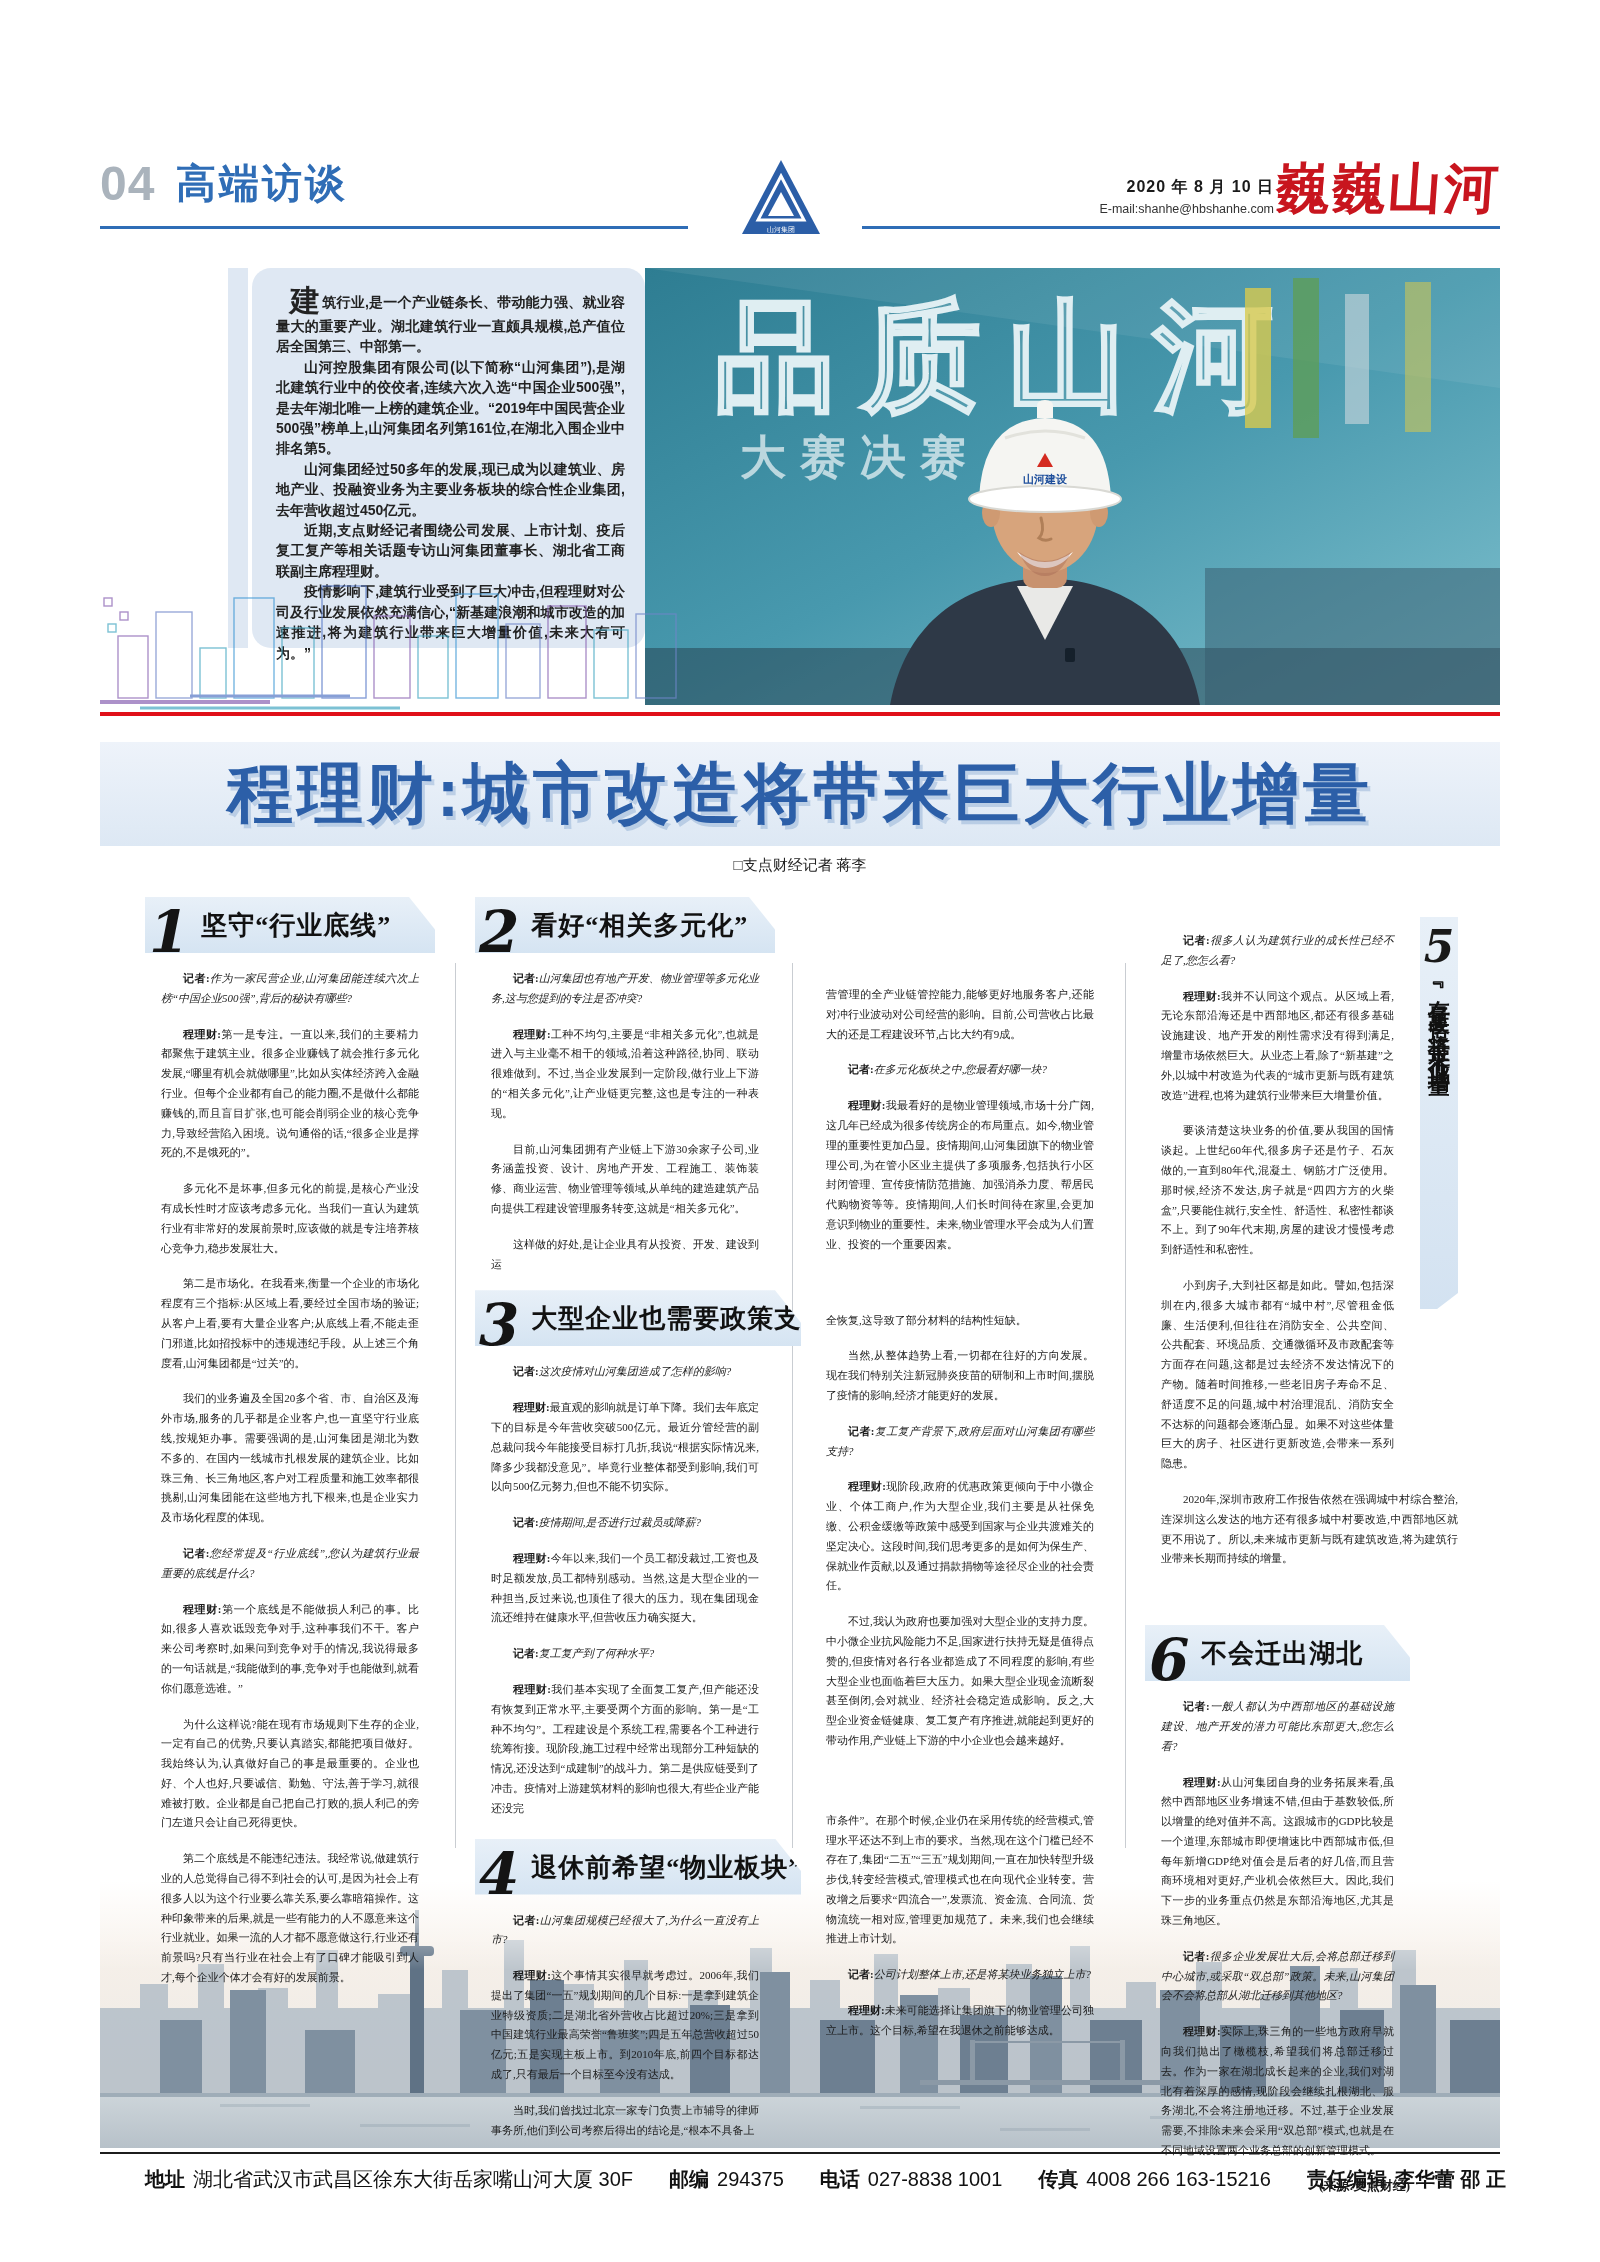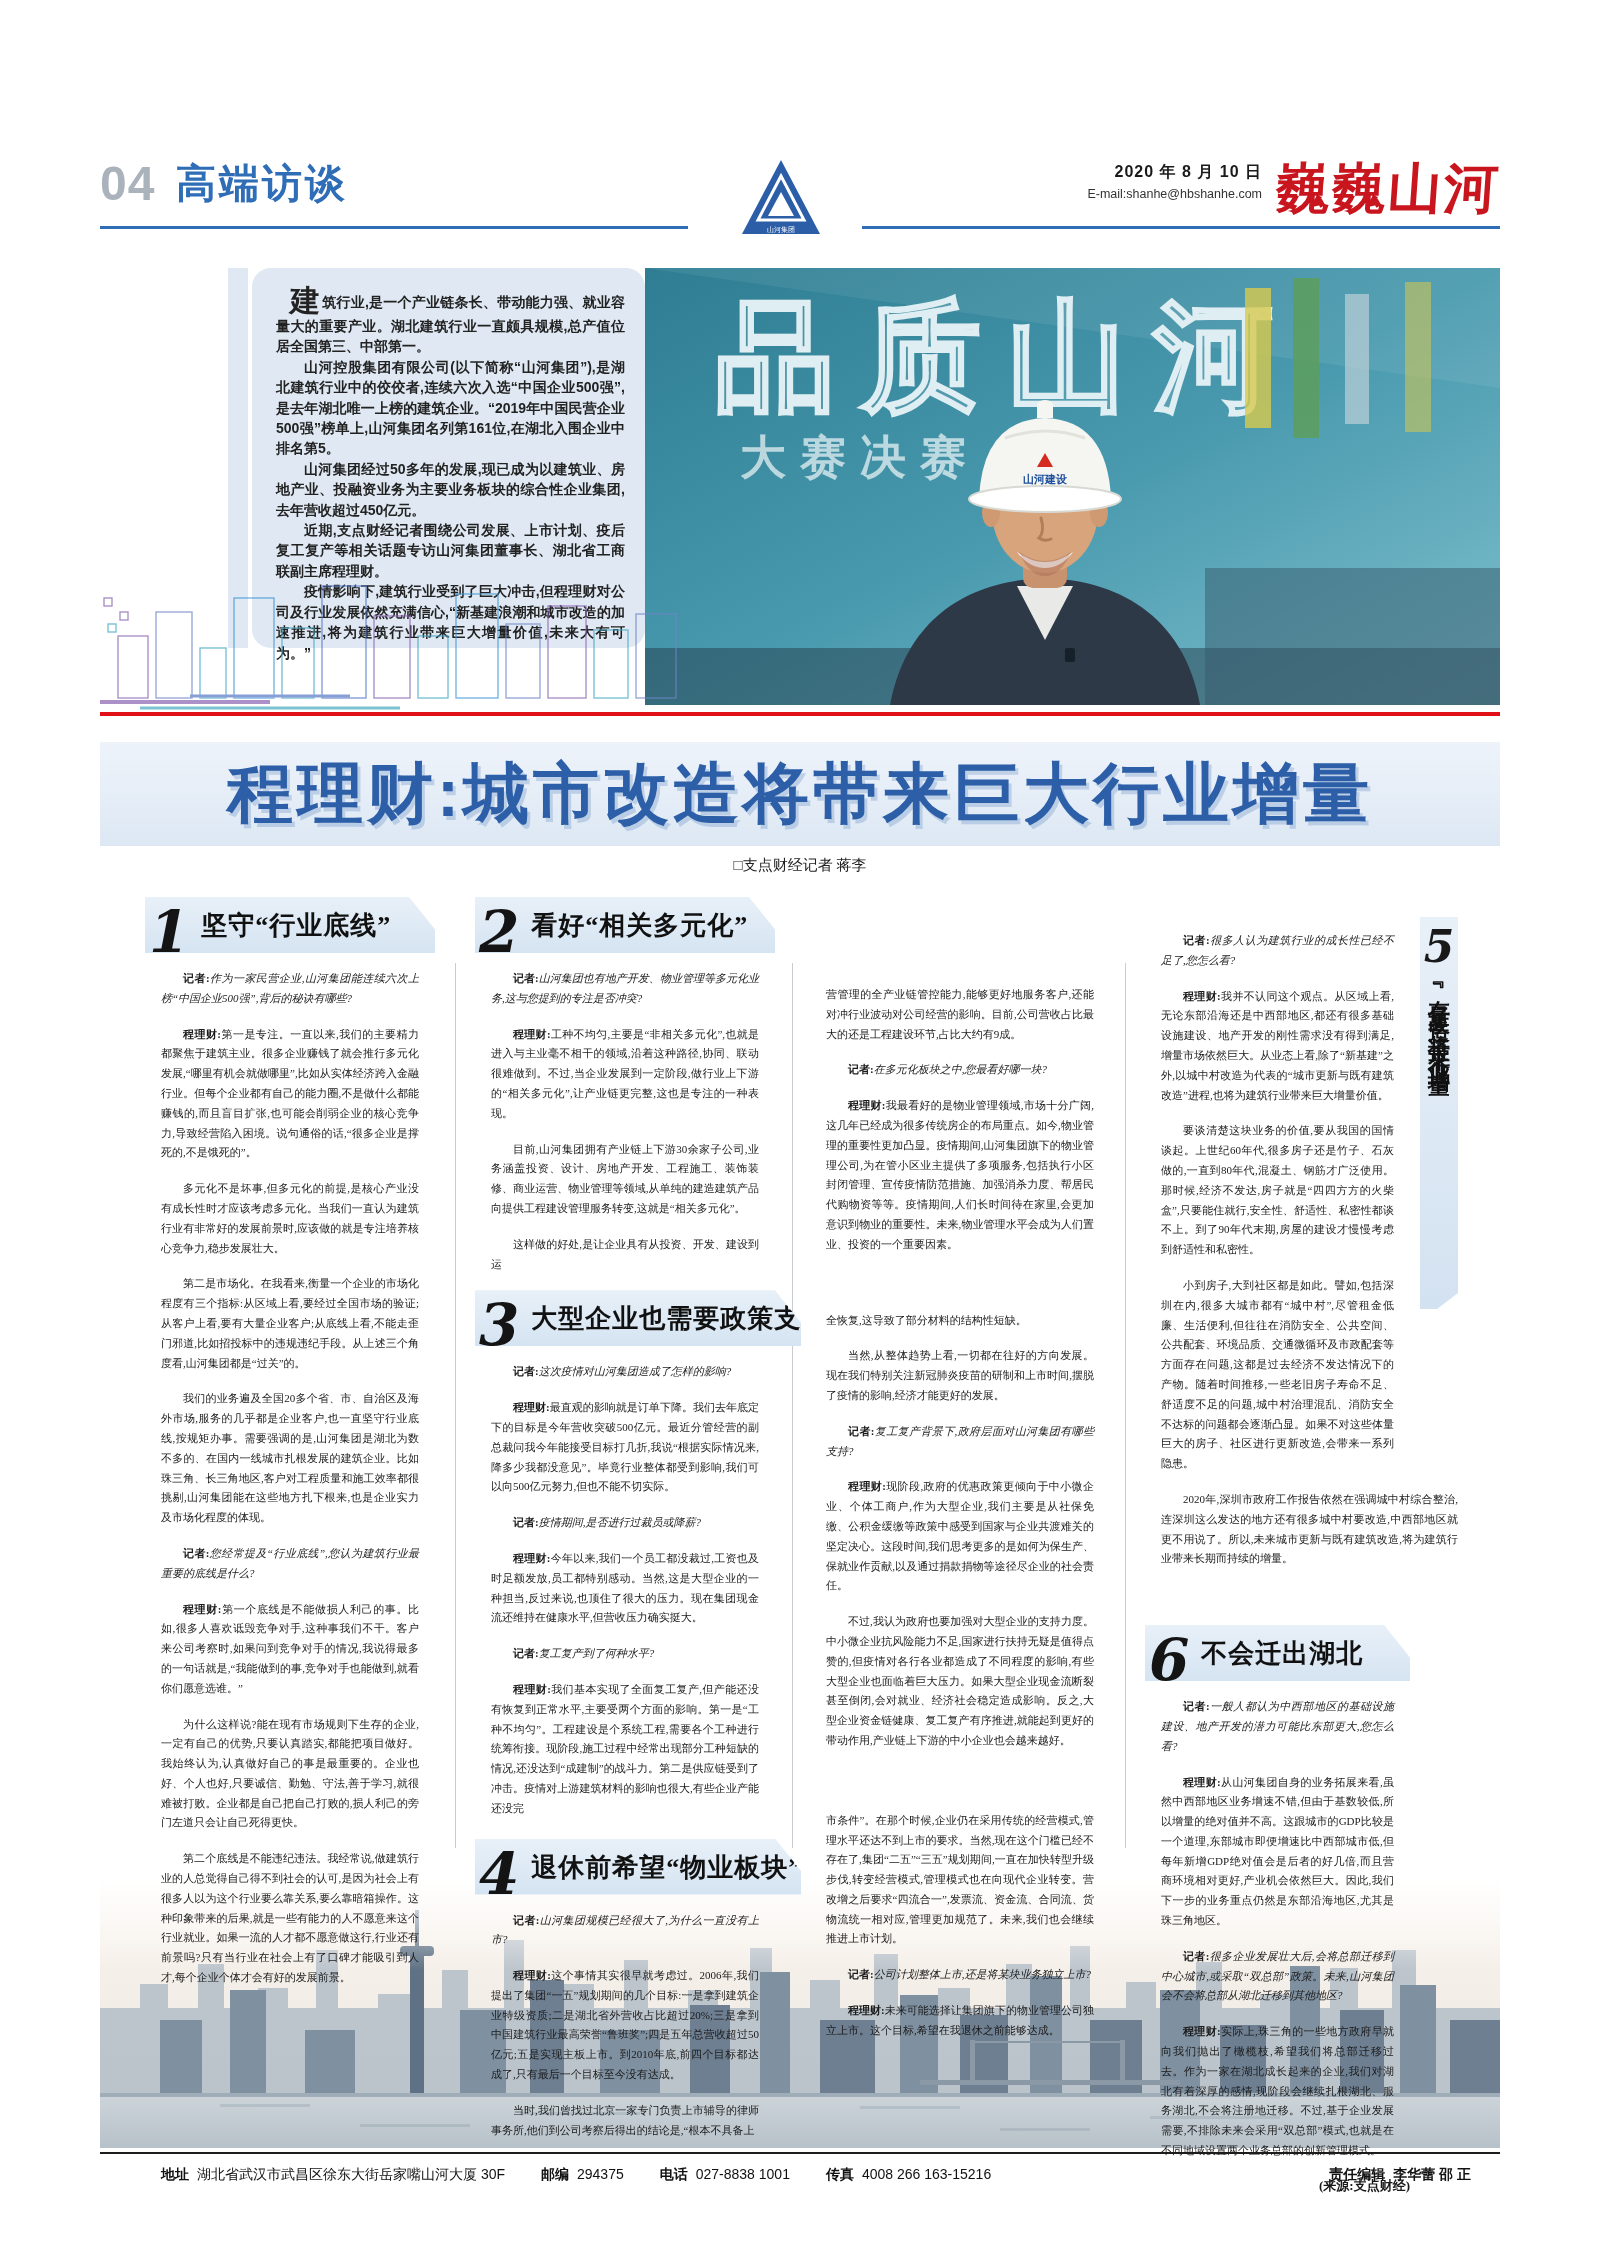--- a/index.html
+++ b/index.html
@@ -8,21 +8,21 @@
 
   
   .mast-pageno{position:absolute;left:100px;top:160px;font-family:"Liberation Sans",sans-serif;
         font-size:48px;font-weight:bold;color:#aab3bc;letter-spacing:1px;line-height:1;}
   .mast-section{position:absolute;left:176px;top:163px;font-family:"Liberation Sans",sans-serif;
         font-size:40px;font-weight:bold;color:#2f6db6;letter-spacing:3px;line-height:1;}
   .mast-rule{position:absolute;top:226px;height:3px;background:#2f6db6;}
   .mast-rule.left{left:100px;width:588px;}
   .mast-rule.right{left:862px;width:638px;}
   .mast-logo{position:absolute;left:738px;top:158px;width:86px;height:82px;}
-  .mast-right{position:absolute;right:100px;top:162px;display:flex;align-items:flex-start;gap:14px;}
+  .mast-right{position:absolute;right:100px;top:162px;display:flex;align-items:flex-end;gap:2px;}
   .mast-dateblock{text-align:right;font-family:"Liberation Sans",sans-serif;}
   .mast-date{font-size:16px;font-weight:bold;color:#1a1a1a;letter-spacing:1px;}
   .mast-email{font-size:12.5px;color:#333;margin-top:4px;}
   .mast-brand{font-size:54px;font-weight:bold;color:#c8151e;letter-spacing:2px;line-height:1;
         transform:skewX(-4deg);font-family:"Liberation Serif",serif;}
 
   
   .intro-edge{position:absolute;left:228px;top:268px;width:20px;height:380px;background:#dfe8f3;}
   .intro-box{position:absolute;left:252px;top:268px;width:393px;height:380px;background:#dfe8f3;
         padding:18px 20px 0 24px;box-sizing:border-box;border-radius:19px;}
@@ -80,21 +80,21 @@
   .rail-title{writing-mode:vertical-rl;font-size:22px;font-weight:bold;letter-spacing:7px;color:#111;}
 
   
   .city{position:absolute;left:100px;top:1880px;width:1400px;height:268px;z-index:0;}
   .city-fade{position:absolute;left:100px;top:1880px;width:1400px;height:90px;z-index:1;
         background:linear-gradient(180deg,#ffffff 0%,rgba(255,255,255,0) 100%);}
 
   
   .footer-rule{position:absolute;left:100px;top:2152px;width:1400px;height:2px;background:#1c1c1c;}
   .footer{position:absolute;left:145px;top:2166px;width:1310px;display:flex;align-items:baseline;gap:36px;
-        font-family:"Liberation Sans",sans-serif;font-size:14px;color:#111;white-space:nowrap;margin-left:16px;}
+        font-family:"Liberation Sans",sans-serif;font-size:20px;color:#111;white-space:nowrap;}
   .f-label{font-weight:bold;margin-right:8px;}
   .f-item.push{margin-left:auto;font-weight:bold;}
 </style>
 </head>
 <body>
 
 <div class="page">
 
   <div class="mast-pageno">04</div>
   <div class="mast-section">高端访谈</div>

